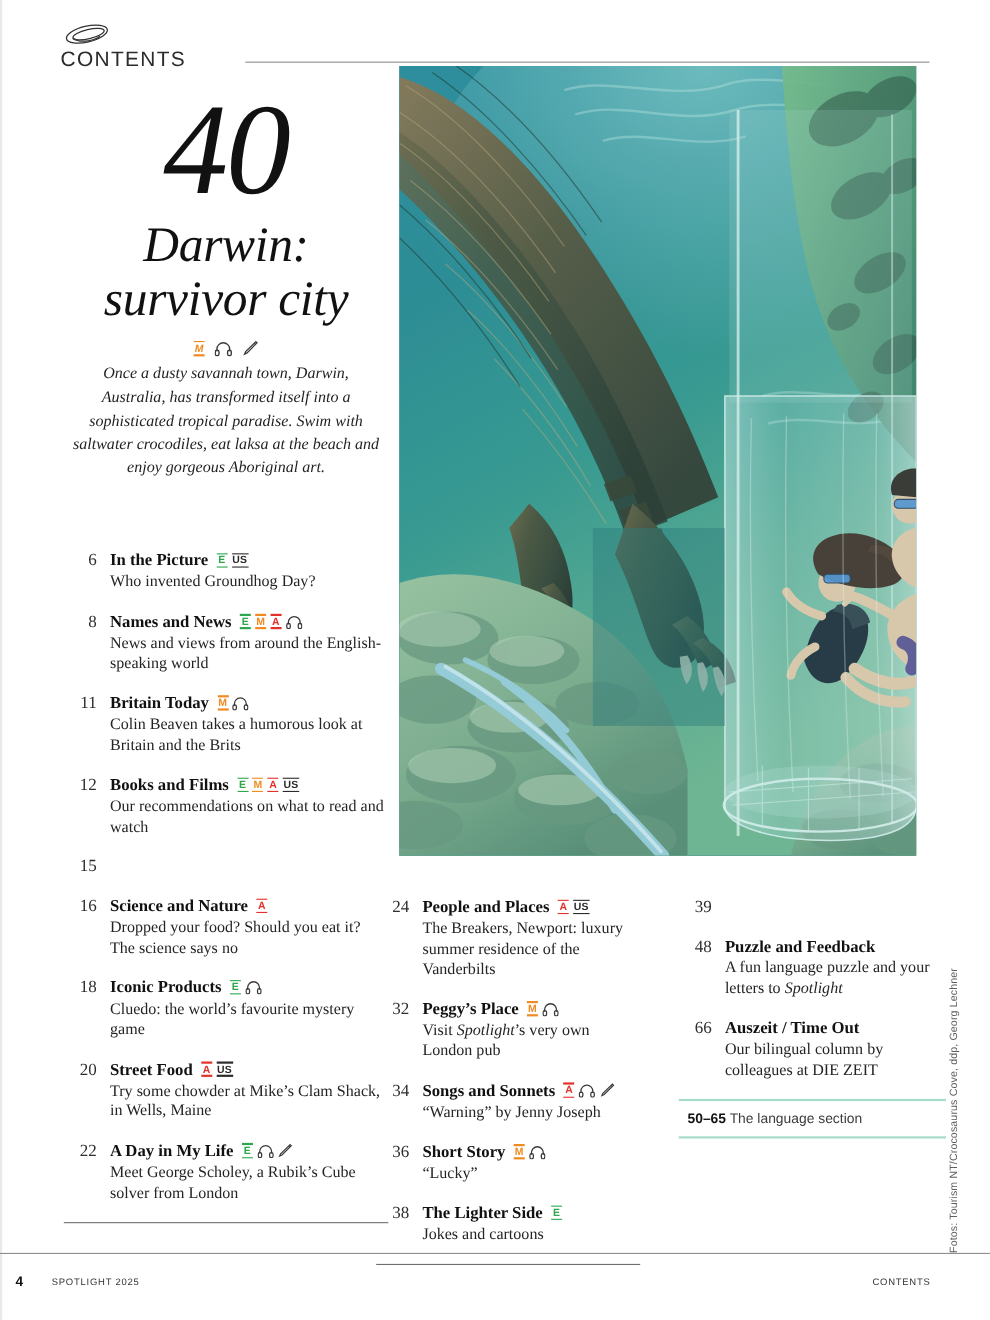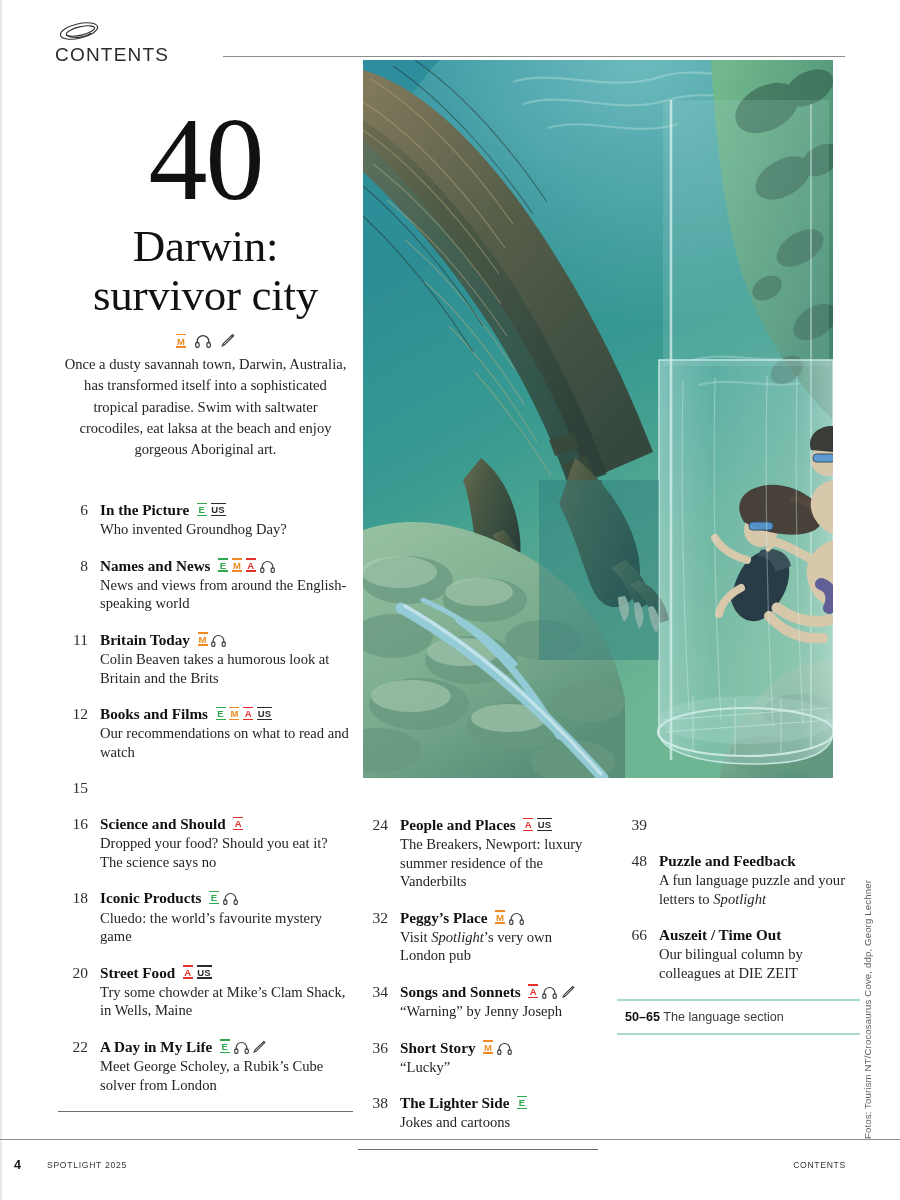--- a/index.html
+++ b/index.html
@@ -27,21 +27,21 @@
     font-family:"Liberation Sans", sans-serif;
     font-size:19px; letter-spacing:1.2px; color:#2b2b2b; font-weight:400;
     white-space:nowrap;
   }
   .header-rule {
     position:absolute; left:168px; top:38px; width:622px; height:1px;
     background:#8c8c8c;
   }
 
   
-  .hero { position:absolute; left:58px; top:104px; width:295px; }
+  .hero { position:absolute; left:58px; top:80px; width:295px;font-style:italic; }
   .hero-number {
     font-family:"Liberation Serif", serif;
     font-size:118px; line-height:0.95; font-weight:400;
     text-align:center; letter-spacing:-2px; color:#111;
   }
   .hero-title {
     font-family:"Liberation Serif", serif;
     font-size:45px; line-height:1.08; font-weight:400;
     text-align:center; color:#111; margin-top:6px; letter-spacing:-0.3px;
   }
@@ -76,21 +76,21 @@
   .badge-M  { color:#ef8b22; }
   .badge-A  { color:#e4302b; }
   .badge-US { color:#2b2b2b; min-width:15px; }
 
   .ic { display:inline-block; vertical-align:-2px; }
   .ic svg { display:block; }
 
   
   .col { position:absolute; }
   .col-1 { left:58px; top:500px; width:295px; }
-  .col-2 { left:358px; top:815px; width:240px; }
+  .col-2 { left:342px; top:815px; width:240px; }
   .col-3 { left:602px; top:815px; width:243px;margin-left:15px; }
 
   .entry { display:flex; margin-bottom:17px; }
   .entry-page {
     width:30px; flex:0 0 30px; text-align:right;
     font-family:"Liberation Serif", serif;
     font-size:15.5px; color:#2e2e2e; padding-top:1px; padding-right:0;
   }
   .entry-body { padding-left:12px; flex:1 1 auto; }
   .entry-title {
@@ -448,21 +448,21 @@
           <div class="entry-title"><span>Books and Films</span>&nbsp;&nbsp;<span class="tag-row"><span class="badge badge-E">E</span> <span class="badge badge-M">M</span> <span class="badge badge-A">A</span> <span class="badge badge-US">US</span></span></div>
           <div class="entry-desc">Our recommendations on what to read and watch</div>
         </div>
       </div>
       <div class="entry">
         <div class="entry-page">15</div>
       </div>
       <div class="entry">
         <div class="entry-page">16</div>
         <div class="entry-body">
-          <div class="entry-title"><span>Science and Should</span>&nbsp;&nbsp;<span class="tag-row"><span class="badge badge-A">A</span></span></div>
+          <div class="entry-title"><span>Science and Nature</span>&nbsp;&nbsp;<span class="tag-row"><span class="badge badge-A">A</span></span></div>
           <div class="entry-desc">Dropped your food? Should you eat it? The science says no</div>
         </div>
       </div>
       <div class="entry">
         <div class="entry-page">18</div>
         <div class="entry-body">
           <div class="entry-title"><span>Iconic Products</span>&nbsp;&nbsp;<span class="tag-row"><span class="badge badge-E">E</span> <span class="ic"><svg width="15" height="13" viewBox="0 0 16 14">
                   <path d="M2.2 9.4 V7.4 A5.8 5.8 0 0 1 13.8 7.4 V9.4" fill="none" stroke="#3a3a3a" stroke-width="1.25"></path>
                   <rect x="0.7" y="8.4" width="3.4" height="5" rx="1.6" fill="none" stroke="#3a3a3a" stroke-width="1.25"></rect>
                   <rect x="11.9" y="8.4" width="3.4" height="5" rx="1.6" fill="none" stroke="#3a3a3a" stroke-width="1.25"></rect>

